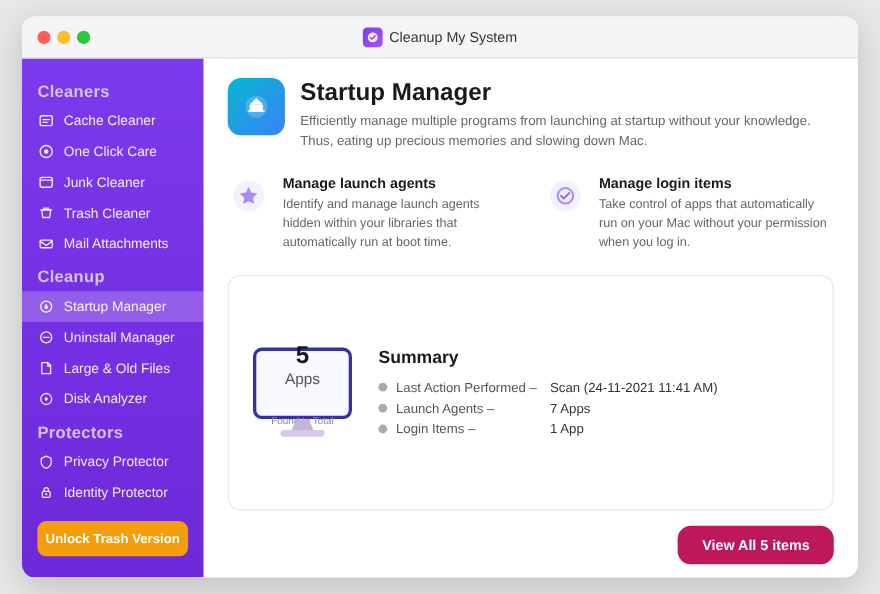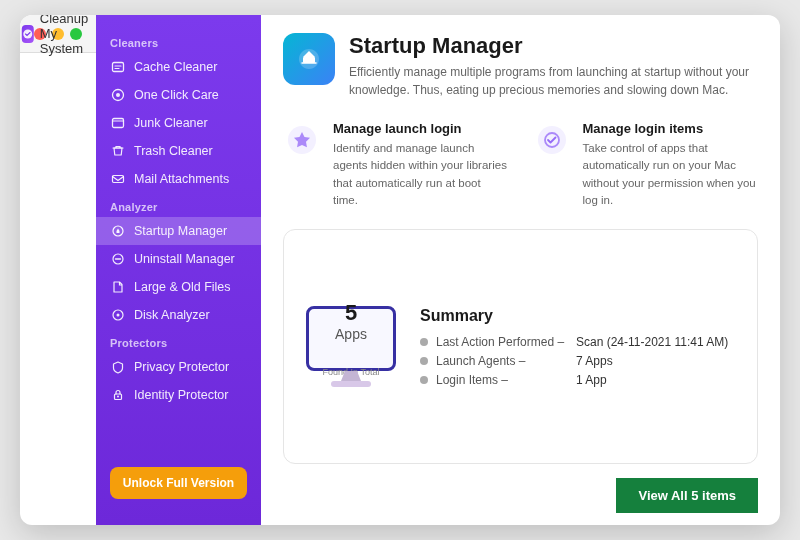--- a/index.html
+++ b/index.html
@@ -12,21 +12,21 @@
       justify-content: center;
       font-family: -apple-system, BlinkMacSystemFont, 'Segoe UI', sans-serif;
     }
     .window {
       width: 760px;
       height: 510px;
       background: #fff;
       border-radius: 12px;
       overflow: hidden;
       display: flex;
-      flex-direction: row;
+      flex-direction: column;
       box-shadow: 0 8px 32px rgba(0,0,0,0.18);
     }
     .titlebar {
       background: #f5f5f5;
       height: 38px;
       display: flex;
       align-items: center;
       padding: 0 14px;
       border-bottom: 1px solid #ddd;
       position: relative;
@@ -73,21 +73,21 @@
     .sidebar {
       width: 165px;
       background: linear-gradient(180deg, #7c3aed 0%, #6d28d9 100%);
       padding: 14px 0;
       display: flex;
       flex-direction: column;
       overflow-y: auto;
     }
     .sidebar-section-label {
       color: rgba(255,255,255,0.7);
-      font-size: 11px;
+      font-size: 15px;
       font-weight: 600;
       padding: 8px 14px 4px;
       text-transform: none;
       letter-spacing: 0.02em;
     }
     .sidebar-item {
       display: flex;
       align-items: center;
       gap: 8px;
       padding: 6px 14px;
@@ -271,24 +271,24 @@
     .summary-label {
       font-size: 12px;
       color: #555;
       min-width: 140px;
     }
     .summary-value {
       font-size: 12px;
       color: #333;
     }
     .view-all-btn {
-      background: #15803d;
+      background: #be185d;
       color: white;
       border: none;
-      border-radius: 0;
+      border-radius: 12px;
       padding: 10px 22px;
       font-size: 13px;
       font-weight: 600;
       cursor: pointer;
     }
   </style>
 </head>
 <body>
 
 <div class="window">
@@ -355,21 +355,21 @@
       <div class="sidebar-item">
         <span class="sidebar-item-icon">
           <svg width="14" height="14" viewBox="0 0 14 14" fill="none">
               <rect x="1.5" y="3.5" width="11" height="7" rx="1.2" stroke="rgba(255,255,255,0.9)" stroke-width="1.2"></rect>
               <path d="M1.5 4.5l5.5 4 5.5-4" stroke="rgba(255,255,255,0.9)" stroke-width="1.2" stroke-linecap="round"></path>
             </svg>
         </span>
         <span>Mail Attachments</span>
       </div>
 
-      <div class="sidebar-section-label">Analyzer</div>
+      <div class="sidebar-section-label">Cleanup</div>
 
       <div class="sidebar-item active">
         <span class="sidebar-item-icon">
           <svg width="14" height="14" viewBox="0 0 14 14" fill="none">
               <path d="M7 2C4.24 2 2 4.24 2 7s2.24 5 5 5 5-2.24 5-5-2.24-5-5-5z" stroke="rgba(255,255,255,0.95)" stroke-width="1.2"></path>
               <path d="M7 4.5l1.5 2.5H5.5L7 4.5z" fill="rgba(255,255,255,0.95)"></path>
               <path d="M5.5 7h3v2h-3z" fill="rgba(255,255,255,0.95)"></path>
             </svg>
         </span>
         <span>Startup Manager</span>
@@ -417,21 +417,21 @@
           <svg width="14" height="14" viewBox="0 0 14 14" fill="none">
               <rect x="3.5" y="6" width="7" height="5.5" rx="1" stroke="rgba(255,255,255,0.9)" stroke-width="1.2"></rect>
               <path d="M5 6V4.5a2 2 0 014 0V6" stroke="rgba(255,255,255,0.9)" stroke-width="1.2" stroke-linecap="round"></path>
               <circle cx="7" cy="8.5" r="1" fill="rgba(255,255,255,0.9)"></circle>
             </svg>
         </span>
         <span>Identity Protector</span>
       </div>
 
       <div class="unlock-btn-container">
-        <button class="unlock-btn">Unlock Full Version</button>
+        <button class="unlock-btn">Unlock Trash Version</button>
       </div>
     </div>
 
     <div style="flex:1; display:flex; flex-direction:column; padding: 18px 22px 0;">
 
       <div class="content-header">
         <div class="feature-icon-big">
           <svg width="32" height="32" viewBox="0 0 32 32" fill="none">
             <path d="M16 6C10.477 6 6 10.477 6 16s4.477 10 10 10 10-4.477 10-10S21.523 6 16 6z" fill="white" opacity="0.2"></path>
             <path d="M16 8L22 14H10L16 8z" fill="white"></path>
@@ -447,21 +447,21 @@
 
       <div class="feature-cards">
         <div class="feature-card">
           <div class="feature-card-icon">
             <svg width="36" height="36" viewBox="0 0 36 36" fill="none">
               <circle cx="18" cy="18" r="14" fill="#f3f0ff"></circle>
               <path d="M18 10l2.5 5 5.5.8-4 3.9.95 5.5L18 23l-4.95 2.2.95-5.5-4-3.9 5.5-.8L18 10z" fill="#8b5cf6" opacity="0.7"></path>
             </svg>
           </div>
           <div class="feature-card-text">
-            <h3>Manage launch login</h3>
+            <h3>Manage launch agents</h3>
             <p>Identify and manage launch agents hidden within your libraries that automatically run at boot time.</p>
           </div>
         </div>
         <div class="feature-card">
           <div class="feature-card-icon">
             <svg width="36" height="36" viewBox="0 0 36 36" fill="none">
               <circle cx="18" cy="18" r="14" fill="#f3f0ff"></circle>
               <circle cx="18" cy="18" r="7" stroke="#8b5cf6" stroke-width="1.8" fill="none" opacity="0.7"></circle>
               <path d="M14 18l2.5 2.5 5-5" stroke="#8b5cf6" stroke-width="1.8" stroke-linecap="round" stroke-linejoin="round" opacity="0.9"></path>
             </svg>

